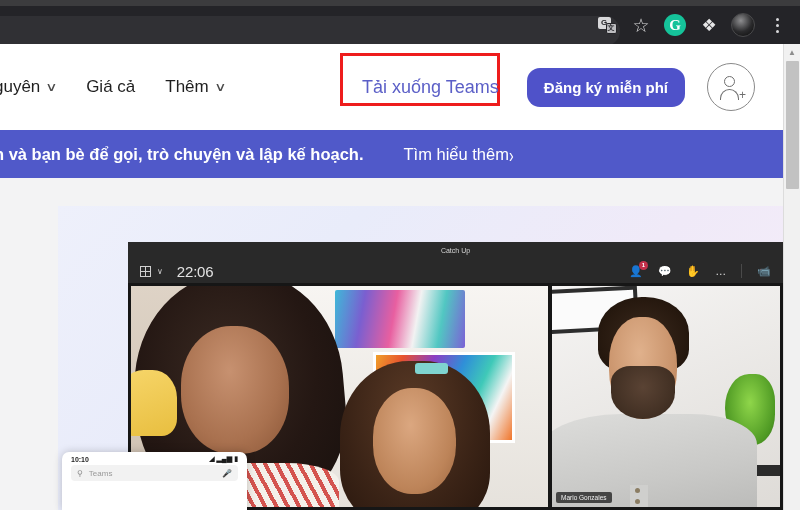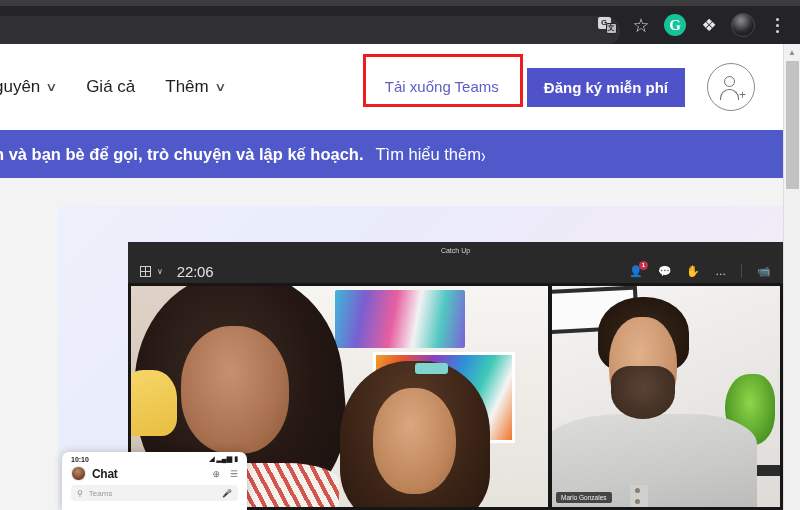--- a/index.html
+++ b/index.html
@@ -91,28 +91,28 @@
     margin-right: 14px;
   }
   .annot-box {
     position: absolute; left: -8px; top: -24px;
     width: 160px; height: 53px;
     border: 3px solid #ee1c1c; background: transparent;
     pointer-events: none;
   }
   .dl-link {
     position: relative; z-index: 2;
-    font-size: 15px; color: #5b5fc7; white-space: nowrap;
+    font-size: 18px; color: #5b5fc7; white-space: nowrap;
     padding: 6px 14px;
   }
   .signup-btn {
     background: #4f52c9; color: #ffffff;
     font-size: 15px; font-weight: bold;
     padding: 11px 17px; white-space: nowrap;
-    border: none; border-radius: 0;
+    border: none; border-radius: 13px;
     font-family: "Liberation Sans", sans-serif;
   }
   .acct-btn {
     width: 48px; height: 48px; border-radius: 50%;
     border: 1.5px solid #8a8a8a; margin-left: 22px; margin-right: 28px;
     display: flex; align-items: center; justify-content: center;
     position: relative;
   }
   .acct-head { width: 11px; height: 11px; border-radius: 50%; border: 1.5px solid #6e6e6e; position:absolute; top: 12px; left: 16px;}
   .acct-body {
@@ -126,21 +126,21 @@
   .promo {
     position: absolute; top: 130px; left: 0; width: 783px; height: 48px;
     background: #5059c9;
     display: flex; align-items: center;
   }
   .promo-text {
     color: #ffffff; font-size: 16.5px; font-weight: bold;
     white-space: nowrap; margin-left: -6px;
   }
   .promo-link {
-    color: #ffffff; font-size: 16.5px; margin-left: 12px;
+    color: #ffffff; font-size: 16.5px; margin-left: 40px;
     white-space: nowrap; display: flex; align-items: center; gap: 0;
   }
   .promo-chev { font-size: 14px; transform: scaleY(1.5); }
 
   
   .page-body {
     position: absolute; top: 178px; left: 0; width: 783px; height: 332px;
     background: #f3f3f4; overflow: hidden;
   }
   .hero-panel {
@@ -460,28 +460,20 @@
         <div class="name-tag">Mario Gonzales</div>
       </div>
     </div>
   </div>
 
   <div class="phone">
     <div class="ph-status">
       <span>10:10</span>
       <span class="ph-status-right">◢ ▂▄▆ ▮</span>
     </div>
-    <div class="ph-head">
-      <span class="ph-ava"></span>
-      <span class="ph-title">Chat</span>
-      <span class="ph-actions">
-        <span>⊕</span>
-        <span>☰</span>
-      </span>
-    </div>
     <div class="ph-search">
       <span class="ph-search-ico">⚲</span>
       <span class="ph-search-ph">Teams</span>
       <span class="ph-mic">🎤</span>
     </div>
   </div>
 
   <div class="vscroll">
     <div class="vs-up">▲</div>
     <div class="vs-thumb"></div>

